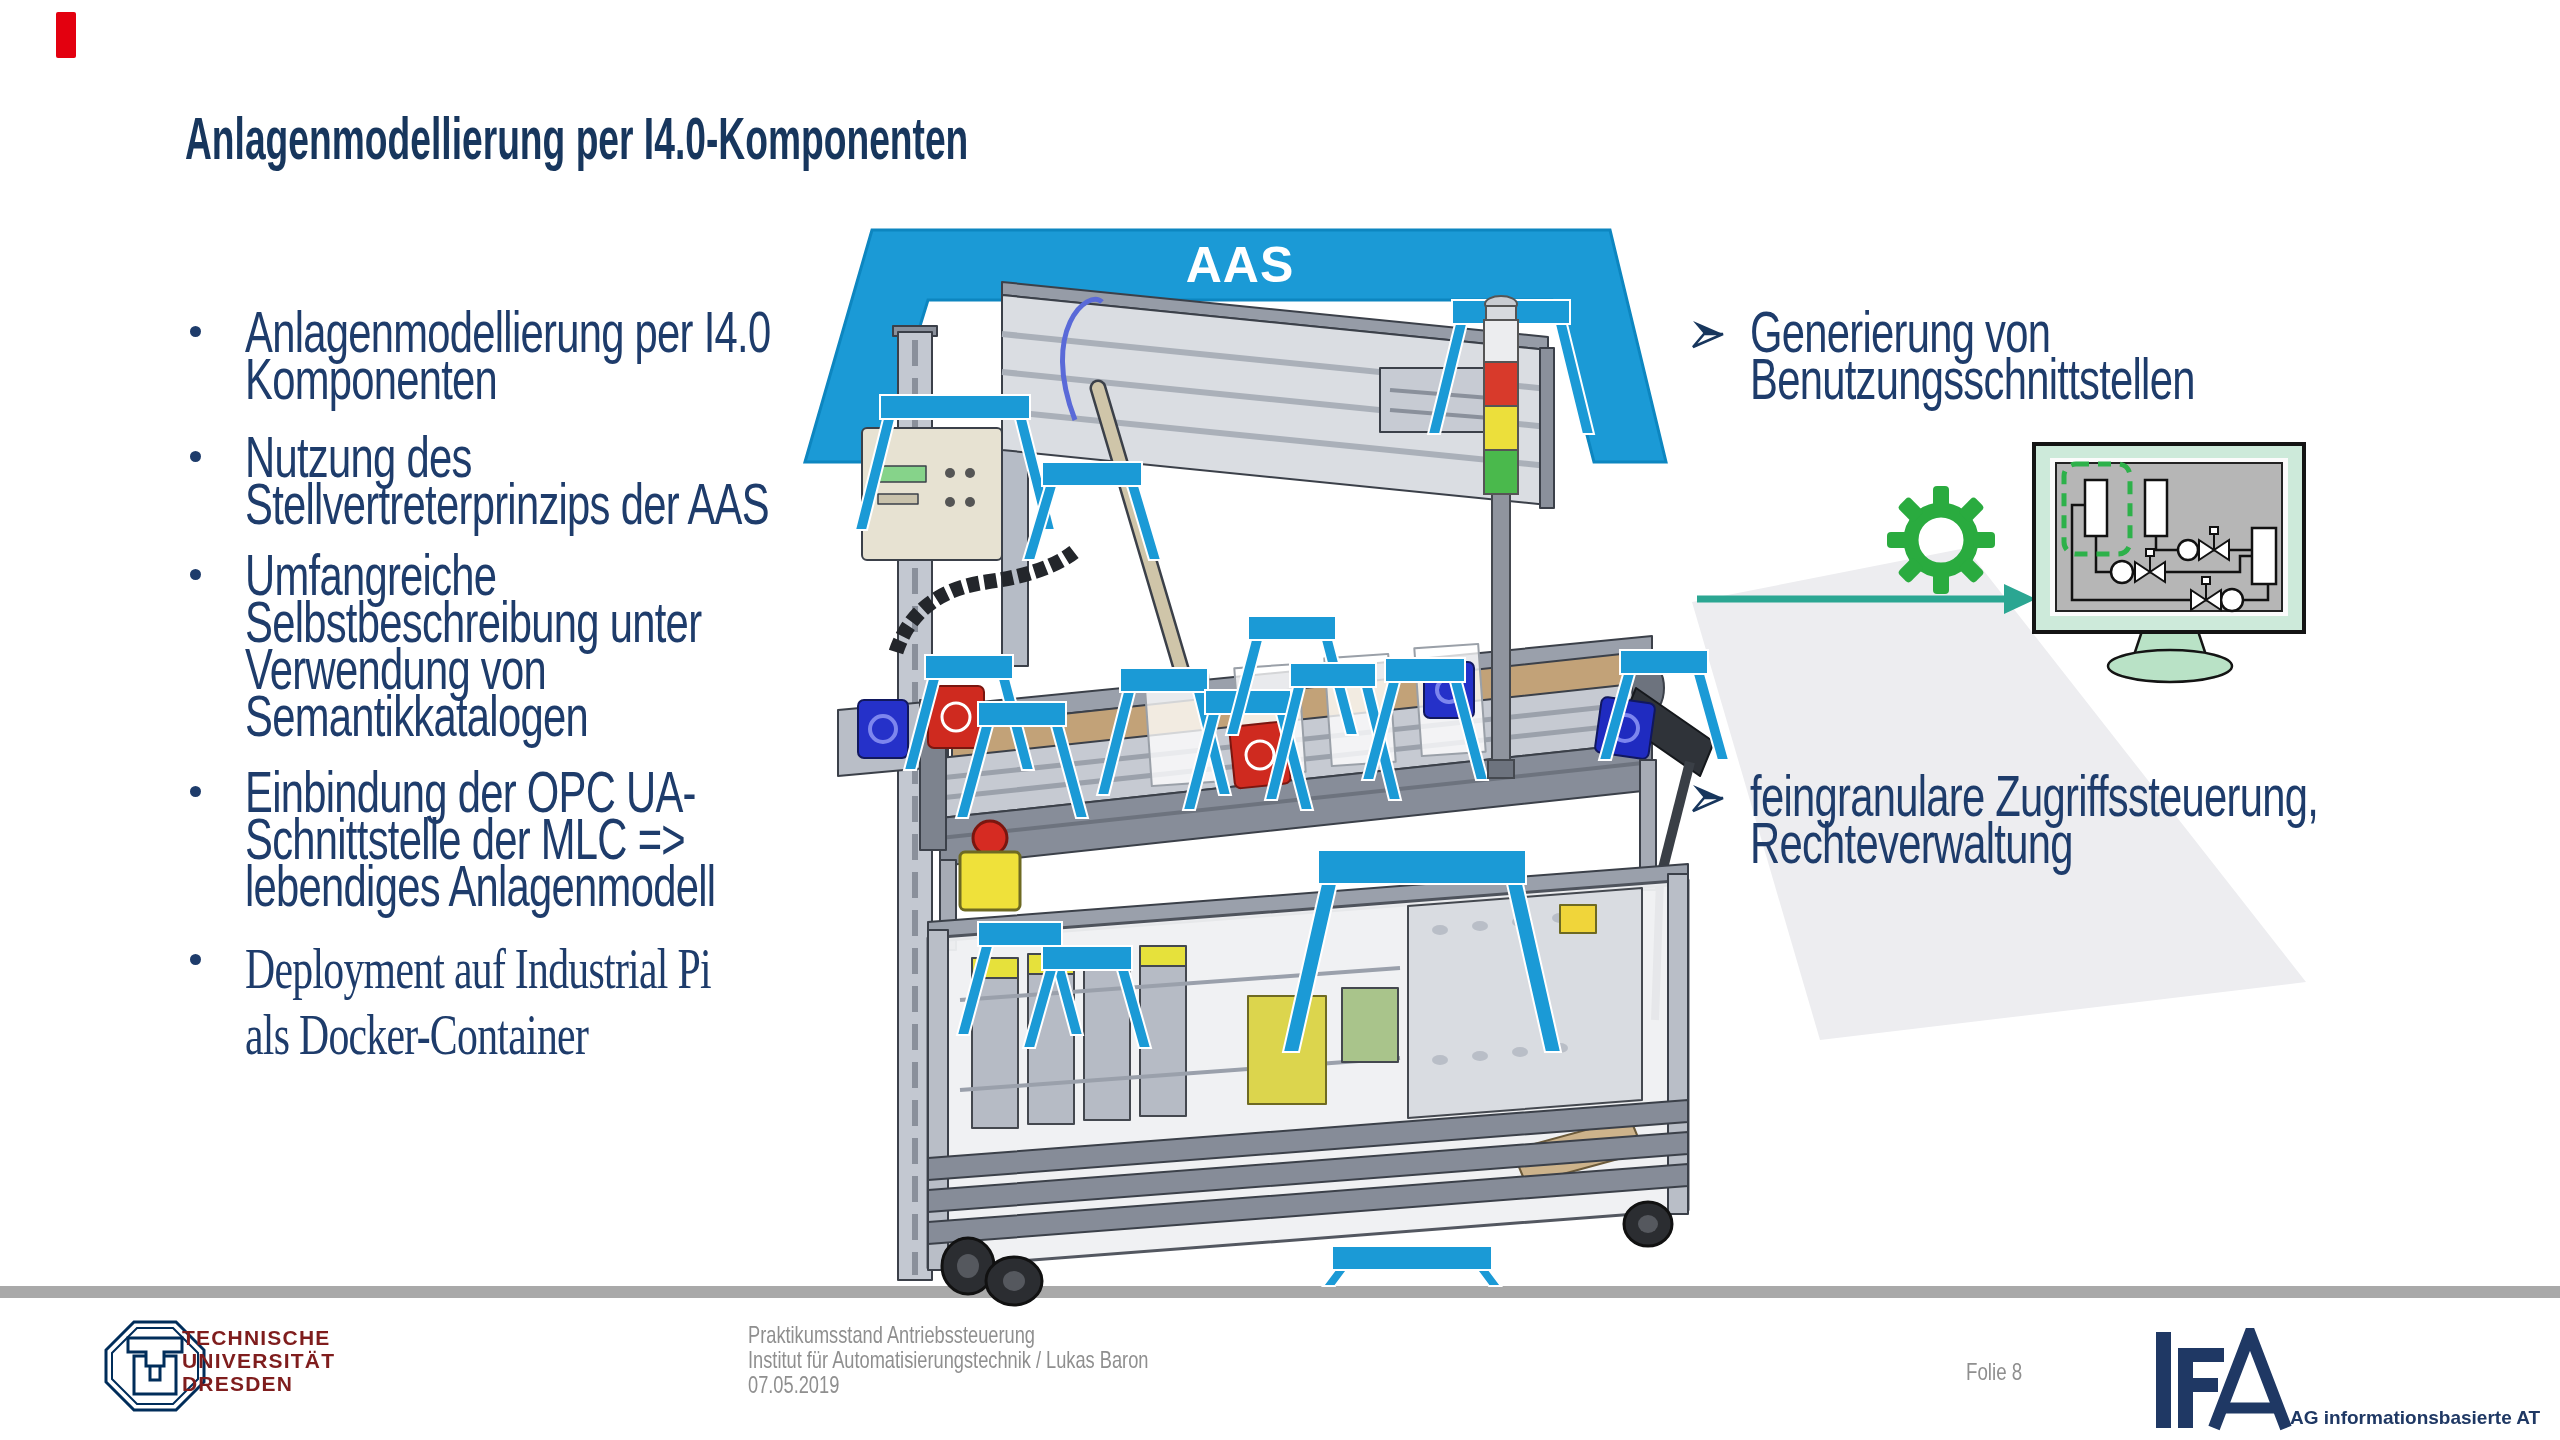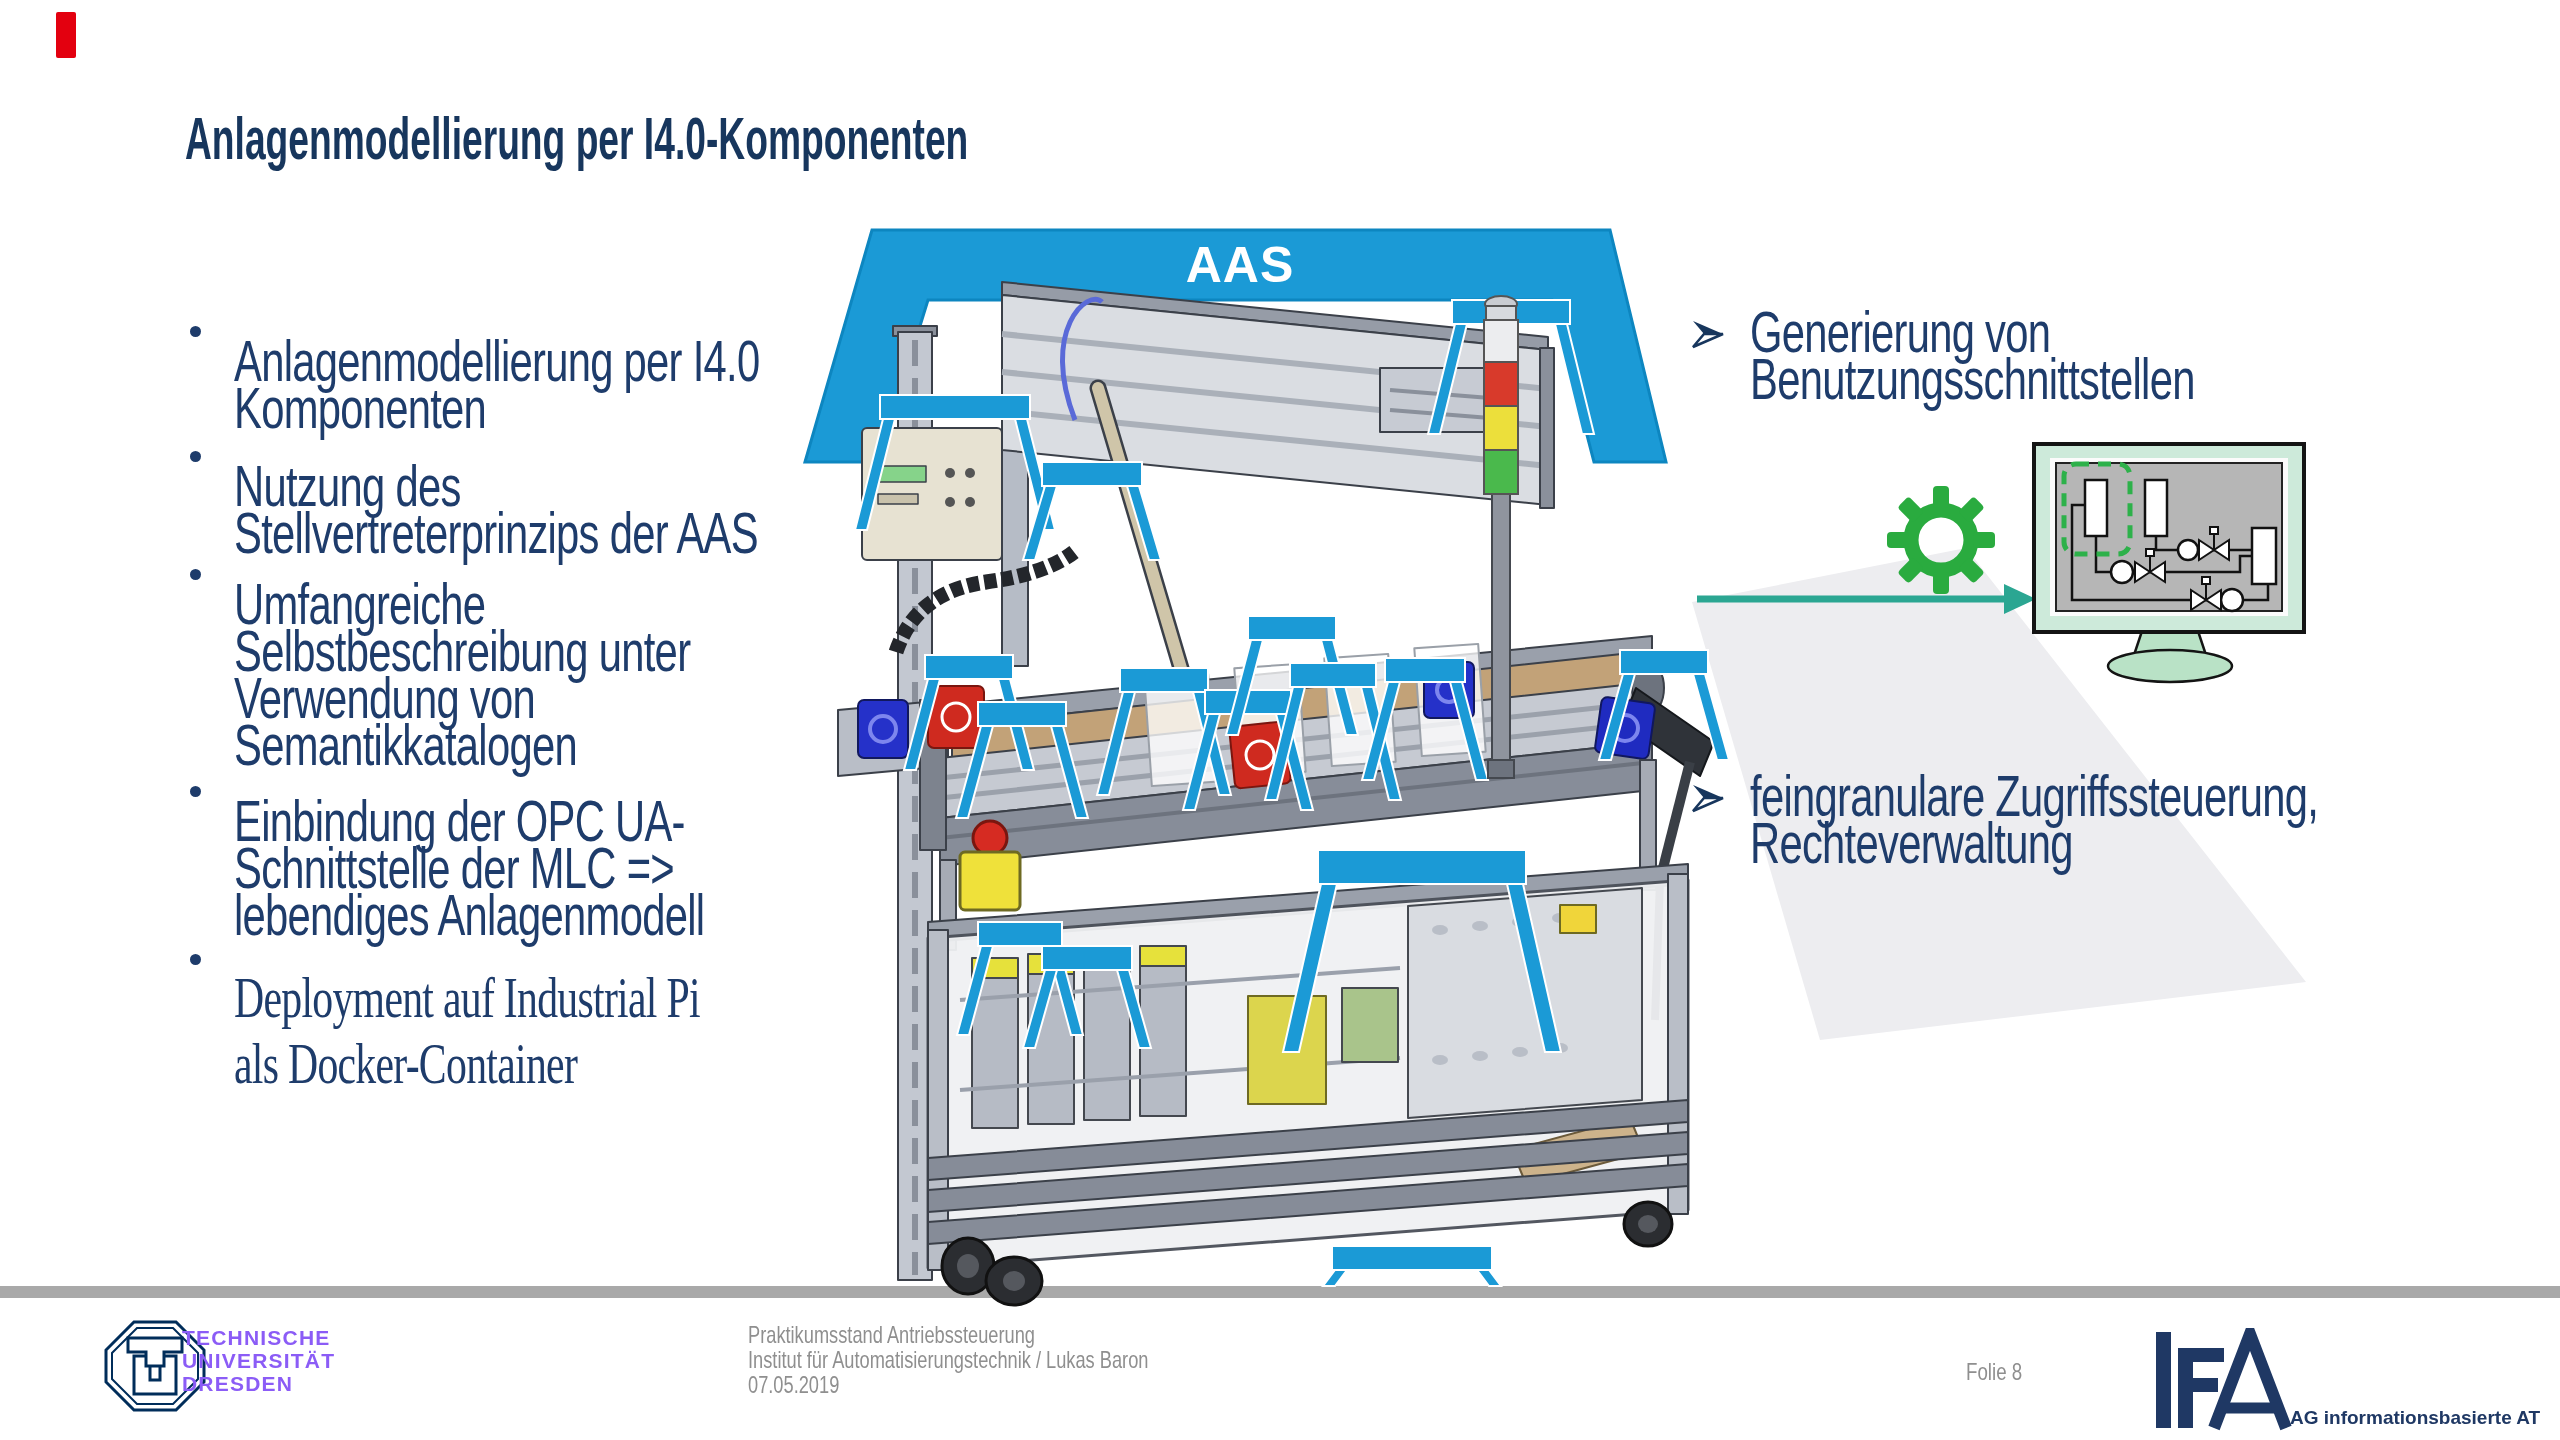--- a/index.html
+++ b/index.html
@@ -2,33 +2,33 @@
 <html><head>
 <meta charset="utf-8">
 <style>
   html,body{margin:0;padding:0;background:#fff;}
   .slide{position:relative;width:2560px;height:1436px;background:#ffffff;overflow:hidden;
          font-family:"Liberation Sans",sans-serif;}
   svg.layer{position:absolute;left:0;top:0;pointer-events:none;}
   .brand-bar{position:absolute;left:56px;top:12px;width:20px;height:46px;background:#e3000f;border-radius:2px;}
   .page-title{position:absolute;left:185px;top:64px;font-size:60px;font-weight:bold;color:#17365d;
               transform:scaleX(0.62);transform-origin:left top;white-space:nowrap;letter-spacing:0;}
-  .bullet{position:absolute;display:flex;flex-direction:column;}
+  .bullet{position:absolute;display:flex;}
   .bdot{width:11px;height:11px;border-radius:50%;background:#1e3c6b;margin-top:18px;flex:0 0 auto;}
   .btxt{font-size:58px;line-height:47px;color:#1e3c6b;transform:scaleX(0.72);transform-origin:left top;
         white-space:pre-line;letter-spacing:-1px;}
   .bullet .btxt{margin-left:44px;}
   .lines-wide .btxt{line-height:66px;}
   .rbullet{position:absolute;display:flex;}
   .rarrow{flex:0 0 auto;margin-top:10px;margin-right:24px;}
   .divider{position:absolute;left:0;top:1286px;width:2560px;height:12px;background:#a9a9a9;}
   .footer-item{position:absolute;color:#8f8f8f;}
   .f-center{left:748px;top:1322px;font-size:24px;line-height:25px;transform:scaleX(0.76);transform-origin:left top;white-space:nowrap;}
   .f-folie{left:1966px;top:1358px;font-size:24px;transform:scaleX(0.78);transform-origin:left top;}
-  .tu-text{position:absolute;left:182px;top:1326px;color:#8b5cf6;font-weight:bold;font-size:21px;
+  .tu-text{position:absolute;left:182px;top:1326px;color:#7f1d1d;font-weight:bold;font-size:21px;
            line-height:23px;letter-spacing:1.2px;white-space:nowrap;}
   .tu-logo{position:absolute;left:100px;top:1316px;}
   .ifa-logo{position:absolute;left:2150px;top:1328px;}
 </style>
 </head>
 <body>
 
 <div class="slide">
 
   <svg class="layer" width="2560" height="1440">

